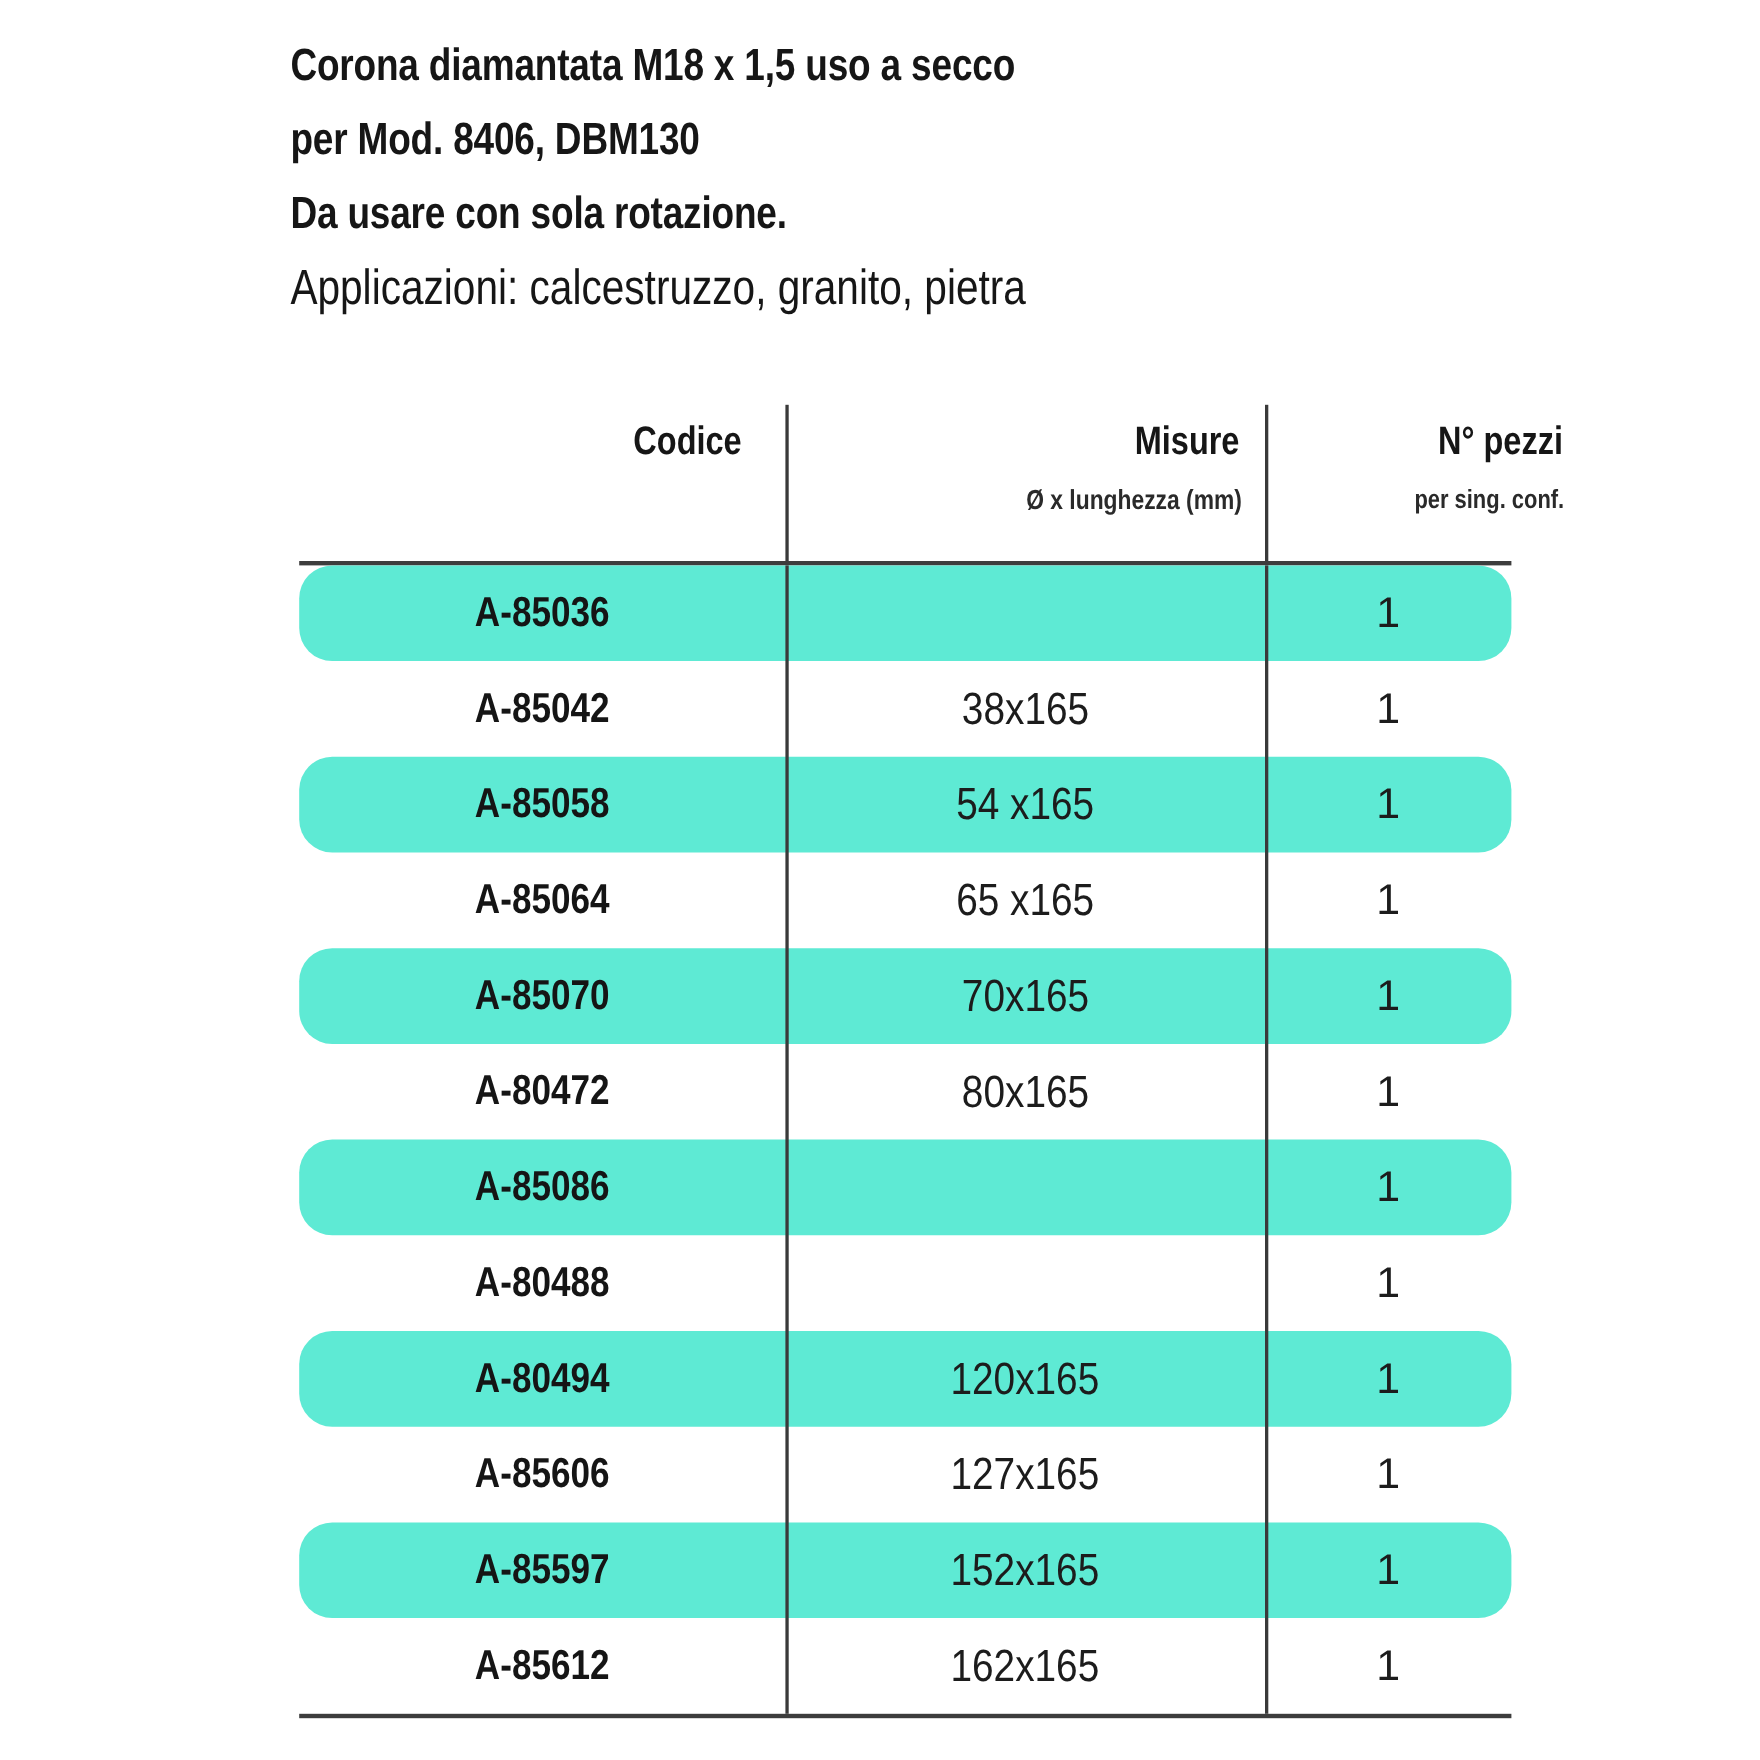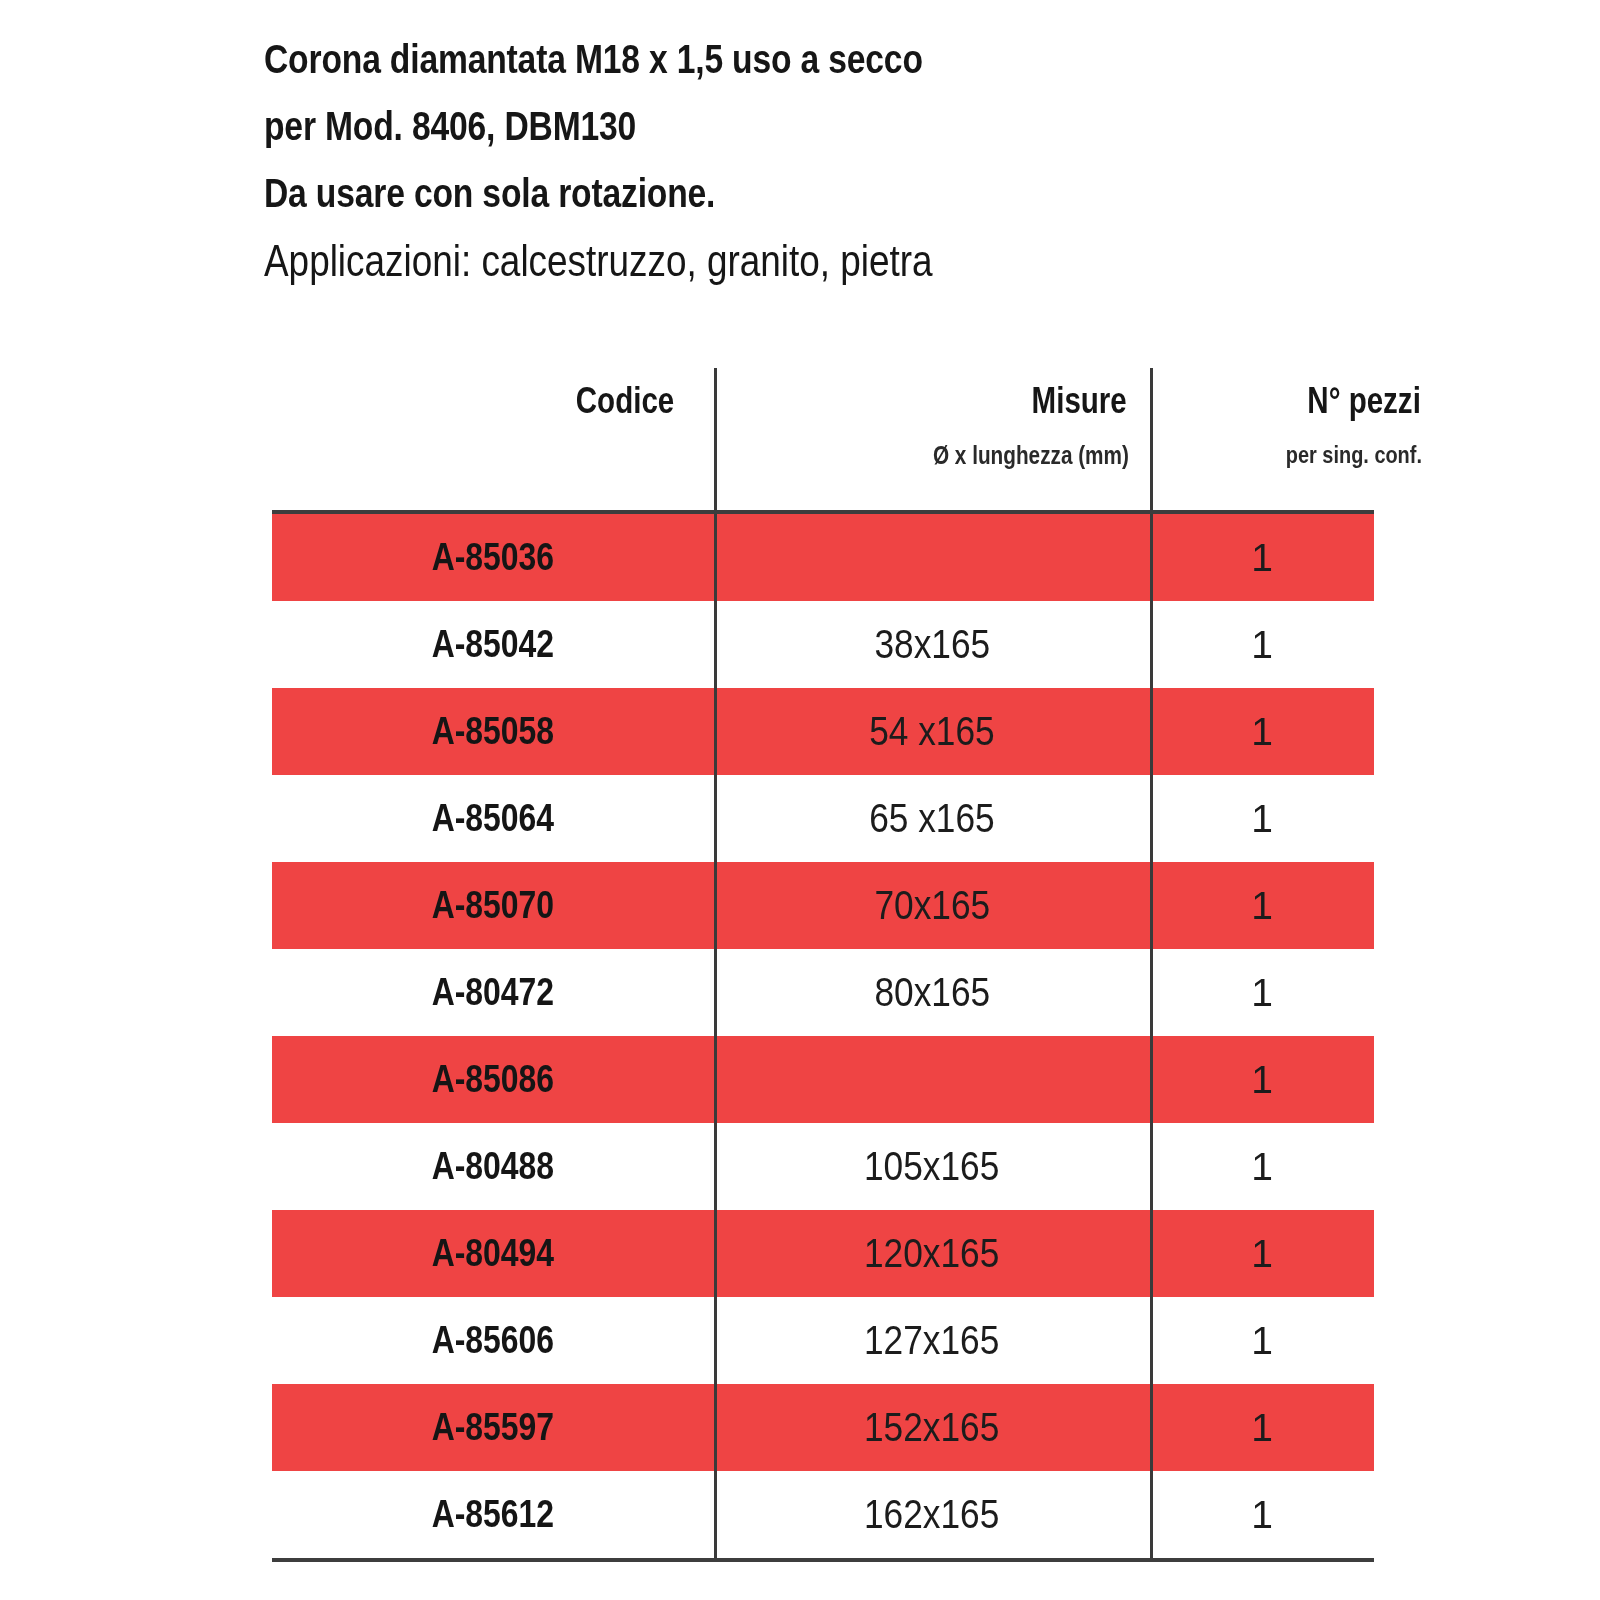--- a/index.html
+++ b/index.html
@@ -112,21 +112,21 @@
     position: absolute;
     left: 0;
     top: 152px;
     width: 1102px;
   }
   .row {
     position: relative;
     height: 87px;
     width: 1102px;
   }
-  .row.shaded { background: #ef4444; }
+  .row.shaded { background: #5eead4; border-radius: 30px; }
 
   .cell {
     position: absolute;
     top: 0;
     height: 87px;
     line-height: 87px;
     text-align: center;
     white-space: nowrap;
   }
   .cell-code {
@@ -233,21 +233,20 @@
           <div class="cell cell-code"><span>A-80472</span></div>
           <div class="cell cell-size"><span>80x165</span></div>
           <div class="cell cell-qty">1</div>
         </div>
         <div class="row shaded">
           <div class="cell cell-code"><span>A-85086</span></div>
           <div class="cell cell-qty">1</div>
         </div>
         <div class="row">
           <div class="cell cell-code"><span>A-80488</span></div>
-          <div class="cell cell-size"><span>105x165</span></div>
           <div class="cell cell-qty">1</div>
         </div>
         <div class="row shaded">
           <div class="cell cell-code"><span>A-80494</span></div>
           <div class="cell cell-size"><span>120x165</span></div>
           <div class="cell cell-qty">1</div>
         </div>
         <div class="row">
           <div class="cell cell-code"><span>A-85606</span></div>
           <div class="cell cell-size"><span>127x165</span></div>

